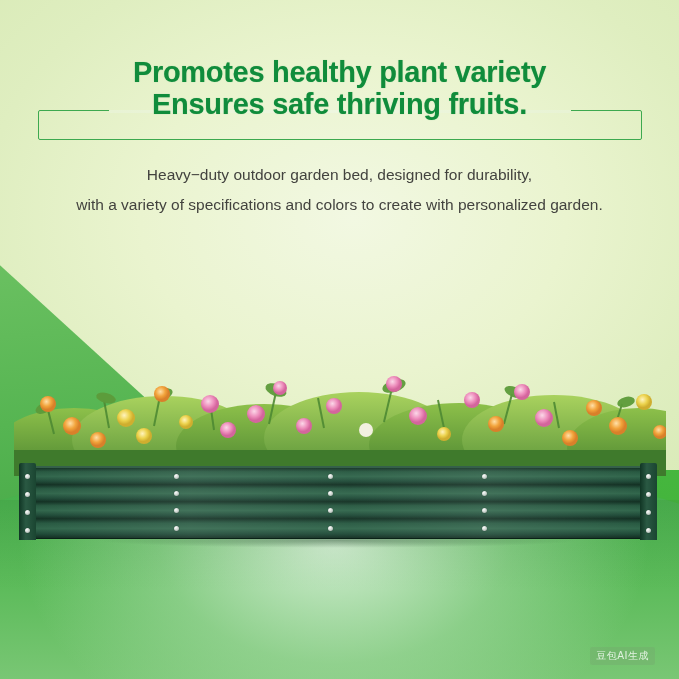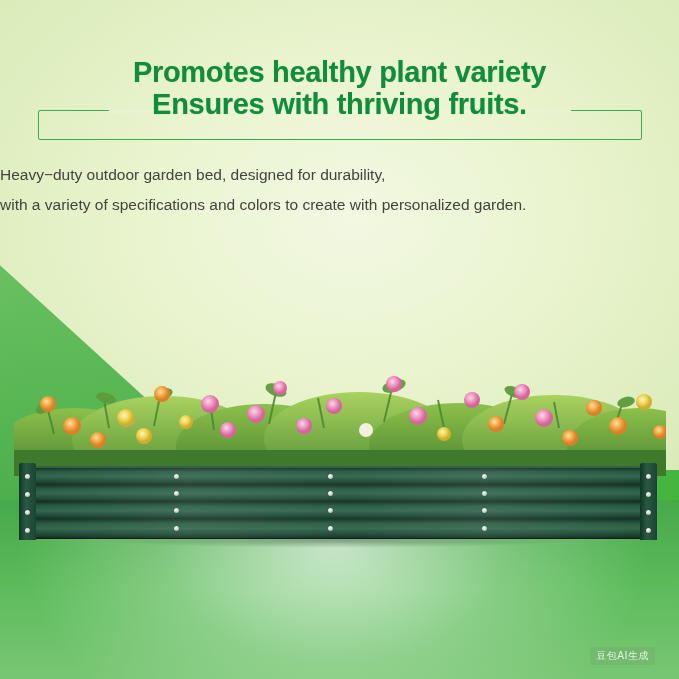--- a/index.html
+++ b/index.html
@@ -61,21 +61,21 @@
     line-height:32px;
     letter-spacing:-0.3px;
     font-family:"Liberation Sans","DejaVu Sans",sans-serif;
     text-shadow:0 0 1px rgba(16,140,59,.35);
   }
   .headline .l1{display:block;}
   .headline .l2{display:block;}
 
   .subtitle{
     position:absolute;left:0;top:160px;width:679px;
-    z-index:6;
+    text-align:center;z-index:6;
     color:#43433f;font-size:15.5px;line-height:30px;
   }
   .subtitle span{display:block;}
 
   
   .planter-wrap{position:absolute;left:0;top:330px;width:679px;height:230px;z-index:4;}
 
   .foliage{
     position:absolute;left:14px;top:0;width:652px;height:146px;z-index:4;
   }
@@ -136,21 +136,21 @@
 
   <div class="bg-diag-left"></div>
   <div class="bg-ellipse"></div>
   <div class="bg-ellipse-shadow"></div>
   <div class="bg-diag-right"></div>
 
   <div class="head-box"></div>
 
   <div class="headline">
     <span class="l1">Promotes healthy plant variety</span>
-    <span class="l2">Ensures with thriving fruits.</span>
+    <span class="l2">Ensures safe thriving fruits.</span>
   </div>
 
   <div class="subtitle">
     <span>Heavy−duty outdoor garden bed, designed for durability,</span>
     <span>with a variety of specifications and colors to create with personalized garden.</span>
   </div>
 
   <div class="planter-wrap">
 
     <svg class="foliage" viewBox="0 0 652 146" preserveAspectRatio="none">

